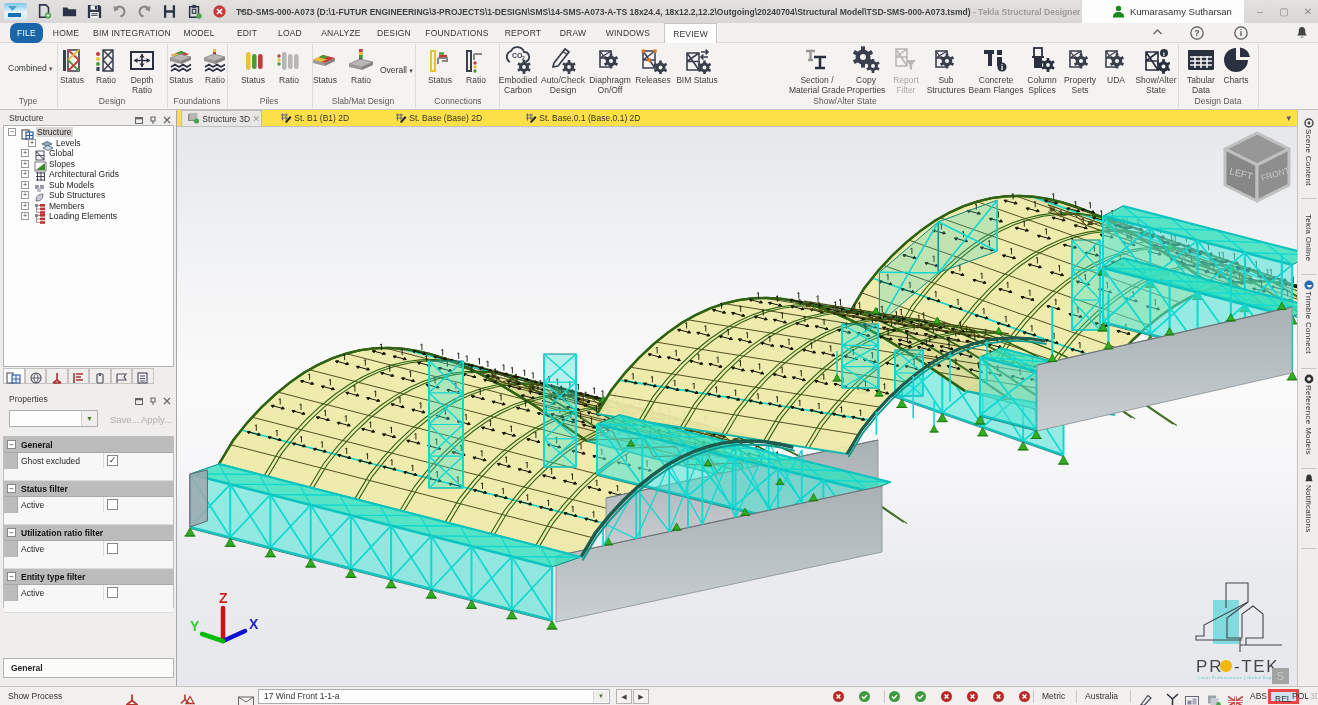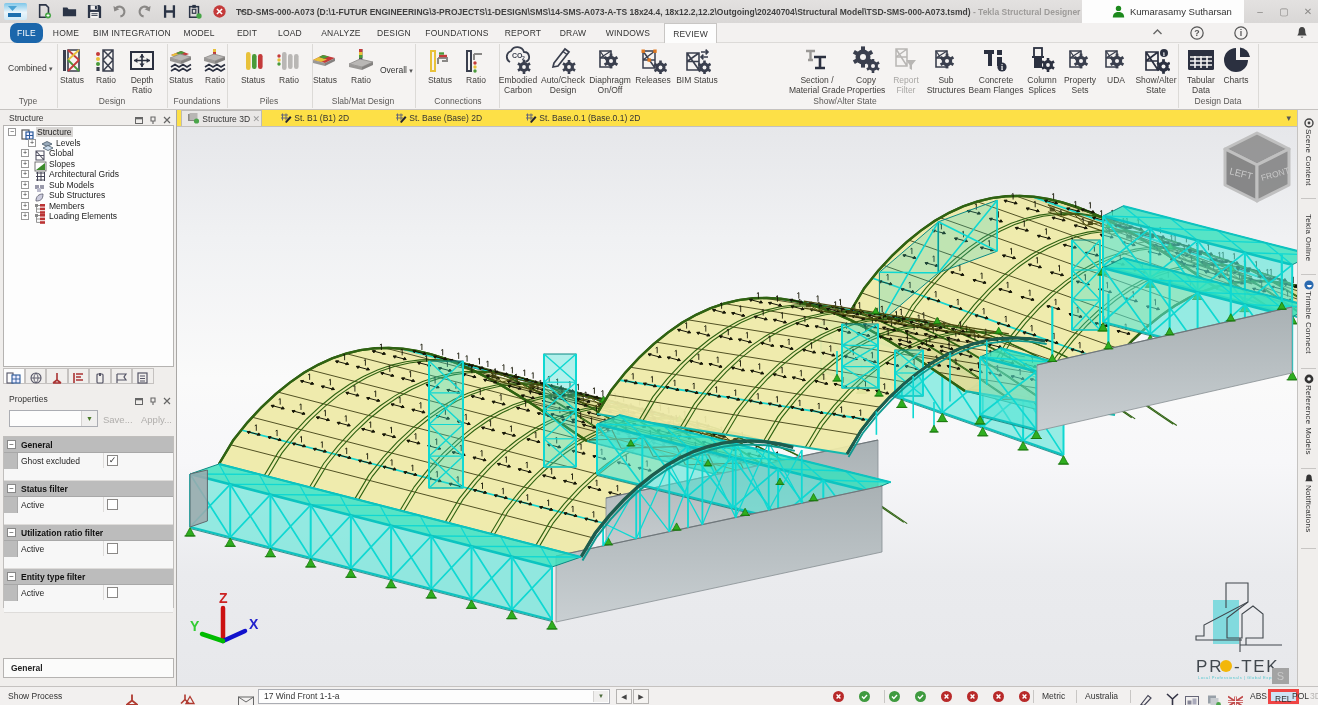--- a/index.html
+++ b/index.html
@@ -767,21 +767,21 @@
             <rect x="0.5" y="1.5" width="7" height="6" fill="none" stroke="#666" stroke-width="1"></rect>
             <path d="M0.5 2.5 h7" stroke="#666" stroke-width="1.6"></path>
           </svg><svg width="8" height="8" viewBox="0 0 8 8" style="margin-right:6px;">
             <path d="M2 1 h4 v4 h-4 z M4 5 v3" fill="none" stroke="#666" stroke-width="1.1"></path>
           </svg><svg width="8" height="8" viewBox="0 0 8 8">
             <path d="M1 1 L7 7 M7 1 L1 7" stroke="#666" stroke-width="1.2"></path>
           </svg></span></div>
     <div class="combo">
         <span class="arr">▼</span>
       </div>
-    <div class="saveapply" style="left:103px;">Save...</div>
+    <div class="saveapply" style="left:110px;">Save...</div>
     <div class="saveapply" style="left:141px;">Apply...</div>
     <div class="ptable">
       <div class="prow-h"><span class="minus">−</span>General</div>
       <div class="prow-d">
           <span class="grayst"></span>
           <span class="lab">Ghost excluded</span>
           <span class="cell"></span>
           <span class="val">✓</span>
         </div>
       <div class="prow-h"><span class="minus">−</span>Status filter</div>

